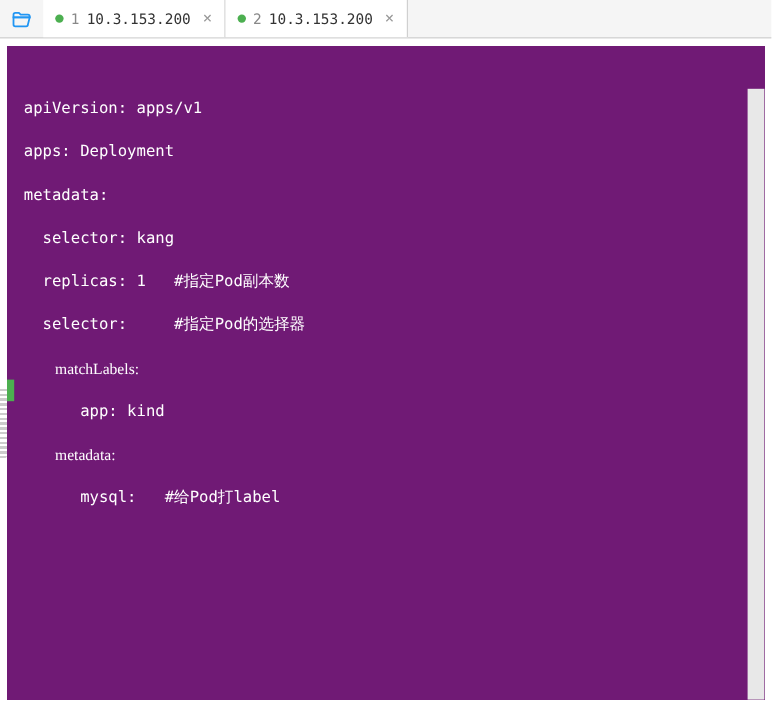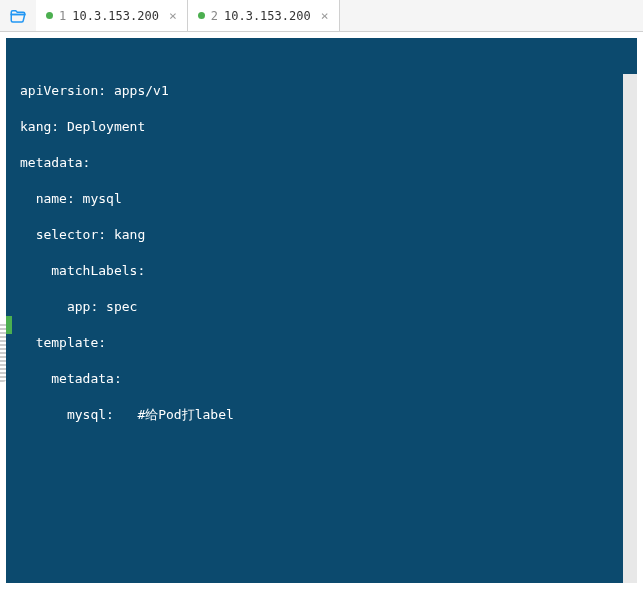--- a/index.html
+++ b/index.html
@@ -49,41 +49,41 @@
     color: #999;
     font-size: 13px;
     margin-left: 4px;
   }
   .editor-wrap {
     position: relative;
     height: calc(589px - 32px);
     padding: 6px;
   }
   .editor {
-    background: #0c4a6e;
+    background: #701a75;
     color: #fff;
     height: 100%;
     padding: 8px 0 8px 14px;
     overflow: auto;
     font-family: "Consolas", "Monaco", monospace;
     font-size: 13px;
     line-height: 18px;
     white-space: pre;
     position: relative;
   }
   .gutter-mark {
     position: absolute;
     left: 0px;
     width: 6px;
     height: 18px;
     background: #4caf50;
   }
   .line { display: block; height: 18px; }
   .indent1 { padding-left: 2ch; }
-  .indent2 { padding-left: 4ch; }
+  .indent2 { padding-left: 4ch; font-family: Liberation Serif, serif; }
   .indent3 { padding-left: 6ch; }
   .indent4 { padding-left: 8ch; }
   .scrollbar-v {
     position: absolute;
     right: 6px;
     top: 42px;
     width: 14px;
     bottom: 6px;
     background: #e8e8e8;
   }
@@ -119,27 +119,27 @@
     <span>10.3.153.200</span>
     <span class="close">×</span>
   </div>
 </div>
 
 <div class="editor-wrap">
   <div class="side-handle"></div>
   <div class="editor">
     <div class="gutter-mark" style="top:calc(8px + 18px * 15)"></div>
 <span class="line">apiVersion: apps/v1</span>
-<span class="line">kang: Deployment</span>
+<span class="line">apps: Deployment</span>
 <span class="line">metadata:</span>
-<span class="line indent1">name: mysql</span>
 <span class="line indent1">selector: kang</span>
+<span class="line indent1">replicas: 1   #指定Pod副本数</span>
+<span class="line indent1">selector:     #指定Pod的选择器</span>
 <span class="line indent2">matchLabels:</span>
-<span class="line indent3">app: spec</span>
-<span class="line indent1">template:</span>
+<span class="line indent3">app: kind</span>
 <span class="line indent2">metadata:</span>
 <span class="line indent3">mysql:   #给Pod打label</span>
 
 
 
 
 
 
 
 

